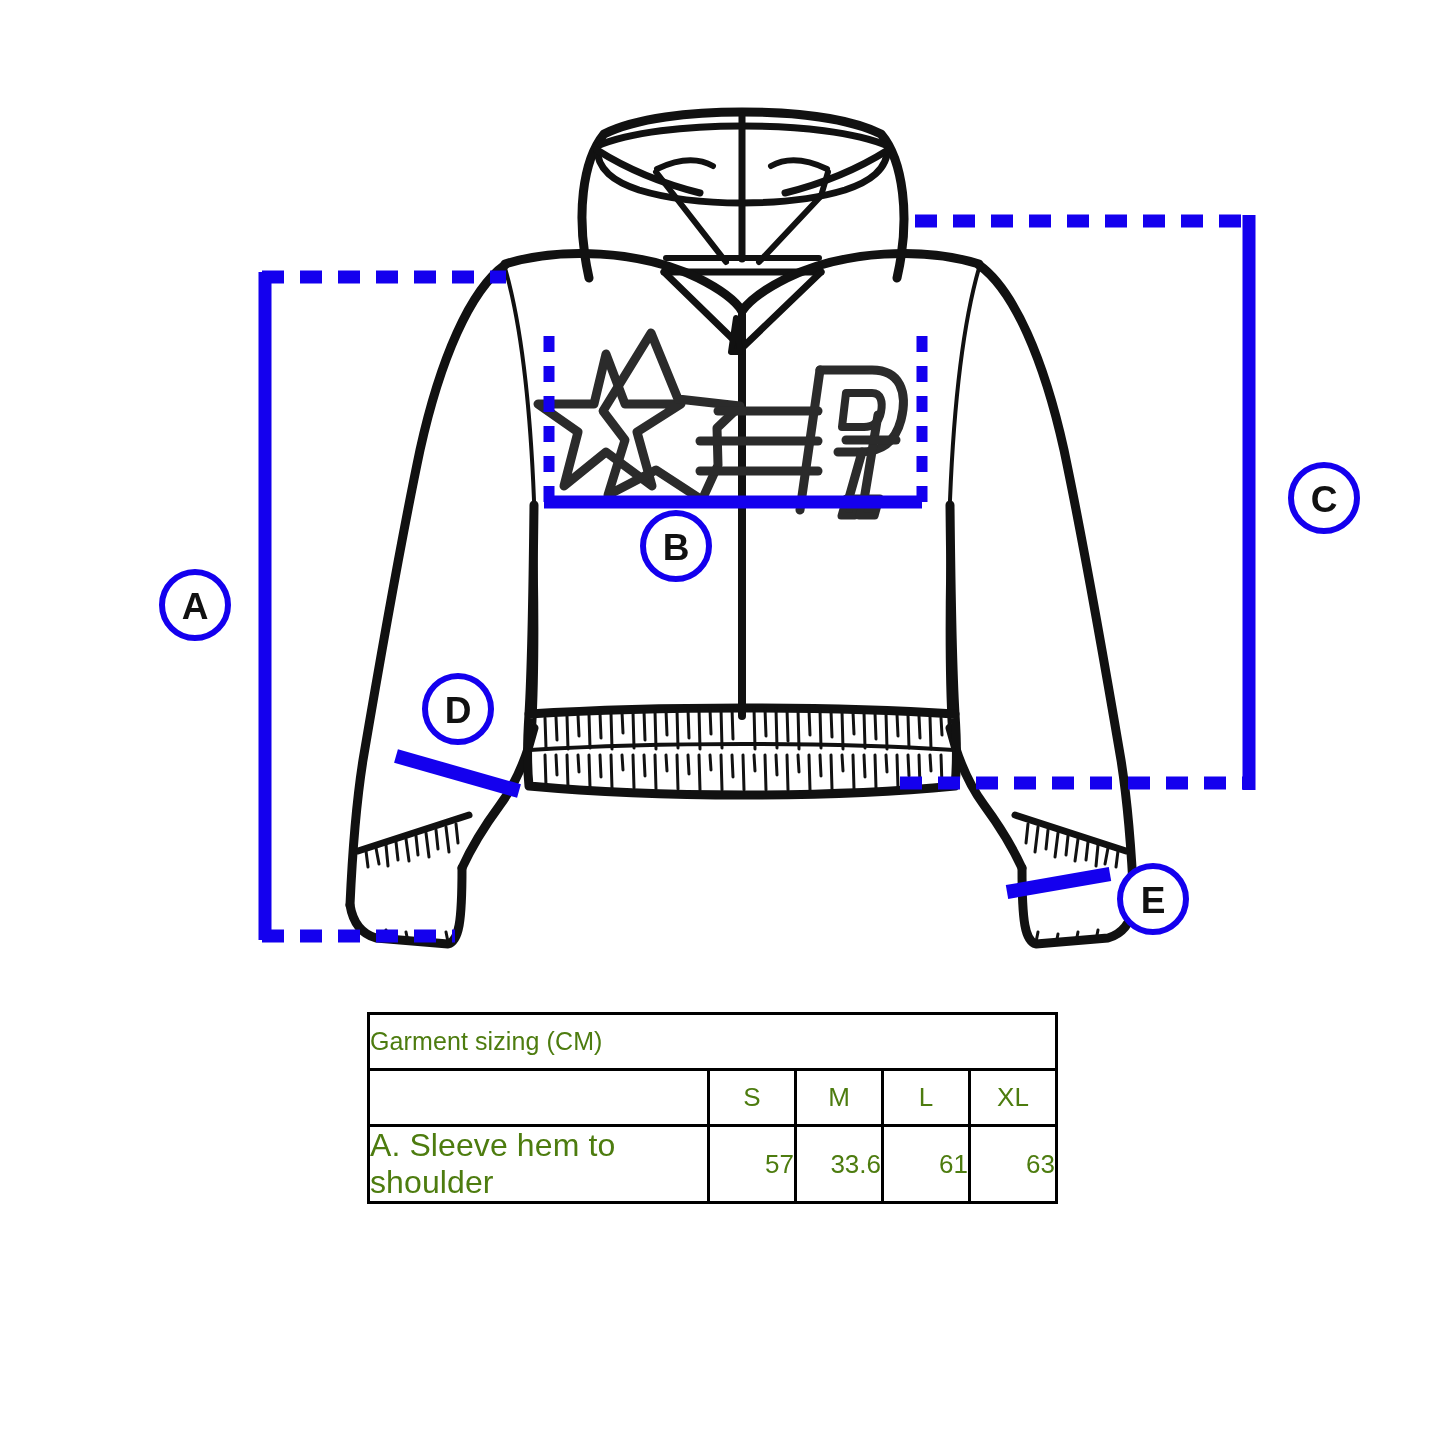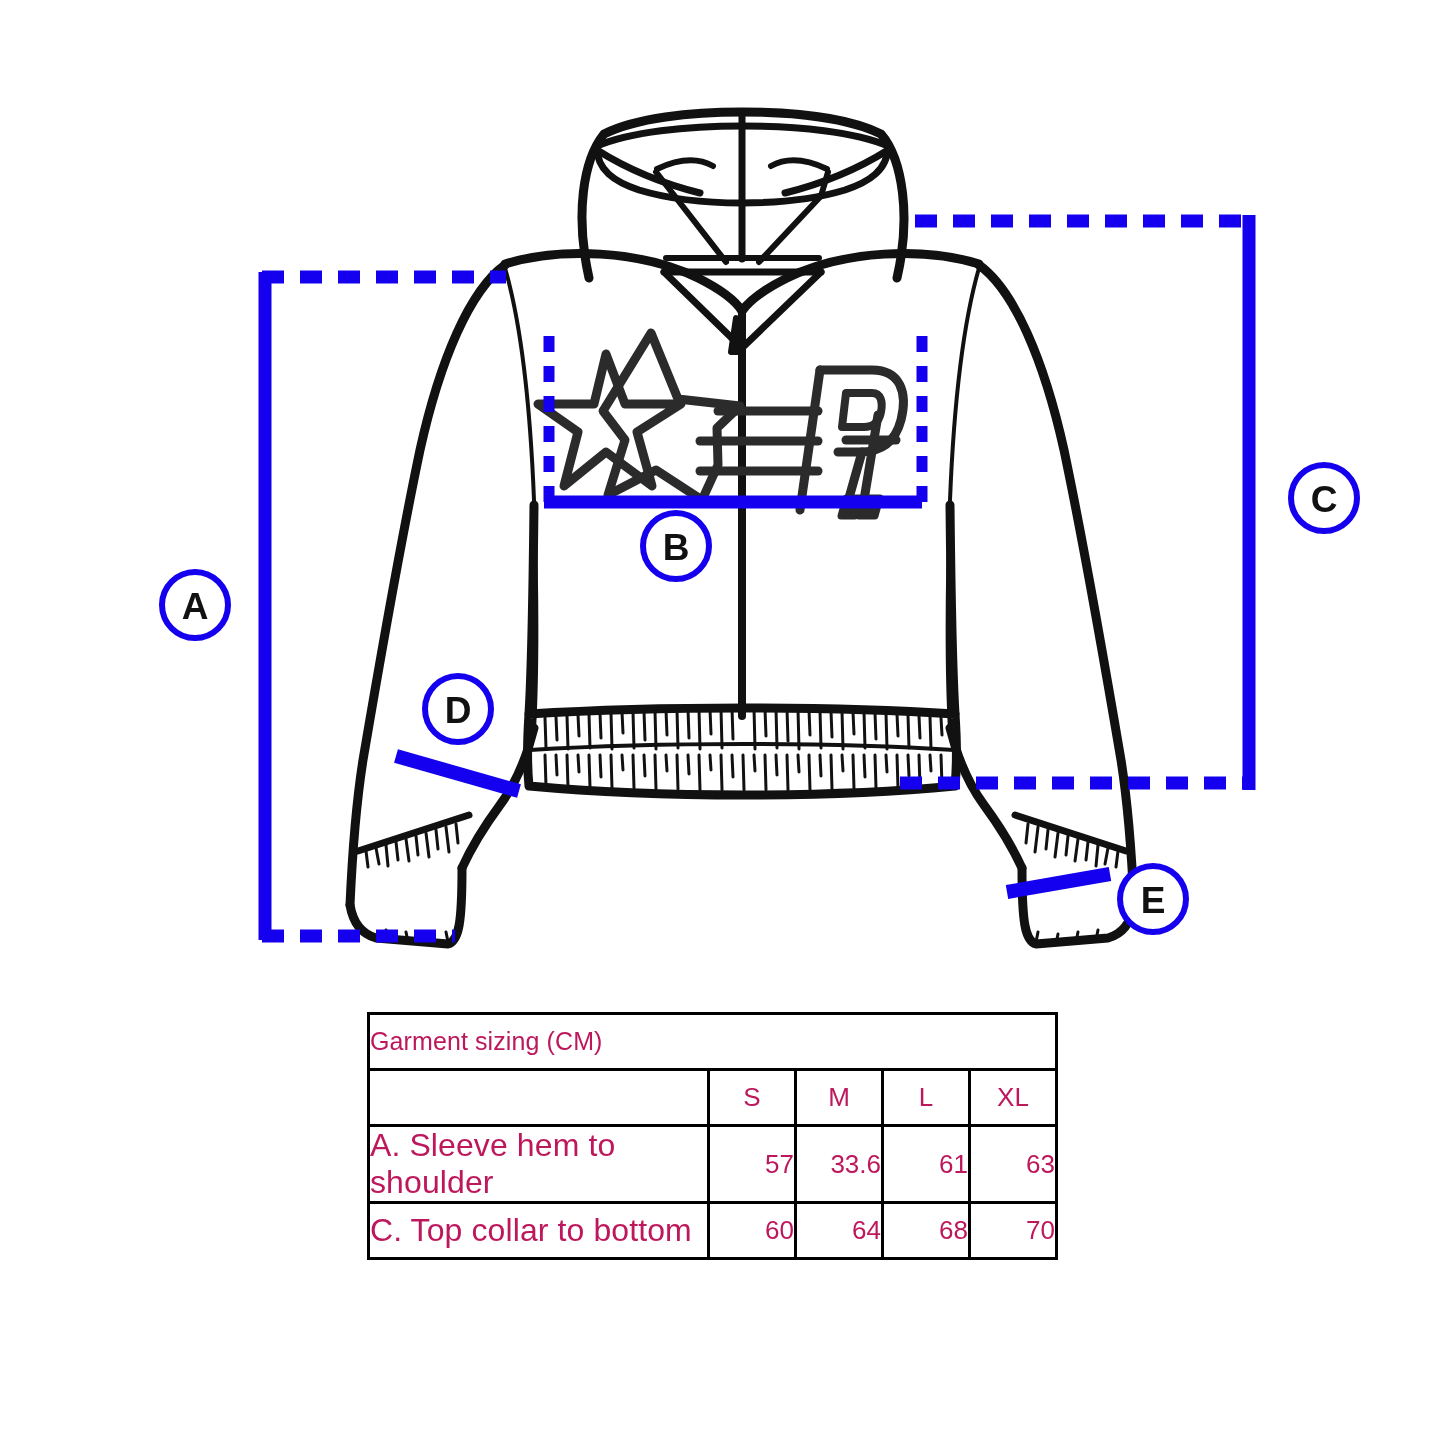--- a/index.html
+++ b/index.html
@@ -55,21 +55,21 @@
   table.size-table,
   table.size-table th,
   table.size-table td {
     border: 3px solid #000000;
   }
   table.size-table td,
   table.size-table th {
     padding: 0;
     height: 53px;
     font-weight: normal;
-    color: #be185d;
+    color: #4d7c0f;
   }
   td.title-cell {
     font-size: 25px;
     text-align: left;
     padding-left: 40px;
     letter-spacing: .1px;
   }
   td.row-label {
     font-size: 32px;
     text-align: left;
@@ -395,24 +395,17 @@
           <td class="size-head">XL</td>
         </tr>
 
         <tr>
           <td class="row-label">A. Sleeve hem to shoulder</td>
           <td class="val">57</td>
           <td class="val">33.6</td>
           <td class="val">61</td>
           <td class="val">63</td>
         </tr>
-        <tr>
-          <td class="row-label">C. Top collar to bottom</td>
-          <td class="val">60</td>
-          <td class="val">64</td>
-          <td class="val">68</td>
-          <td class="val">70</td>
-        </tr>
       </tbody>
     </table>
   </div>
 
 </div>
 
 </body></html>

